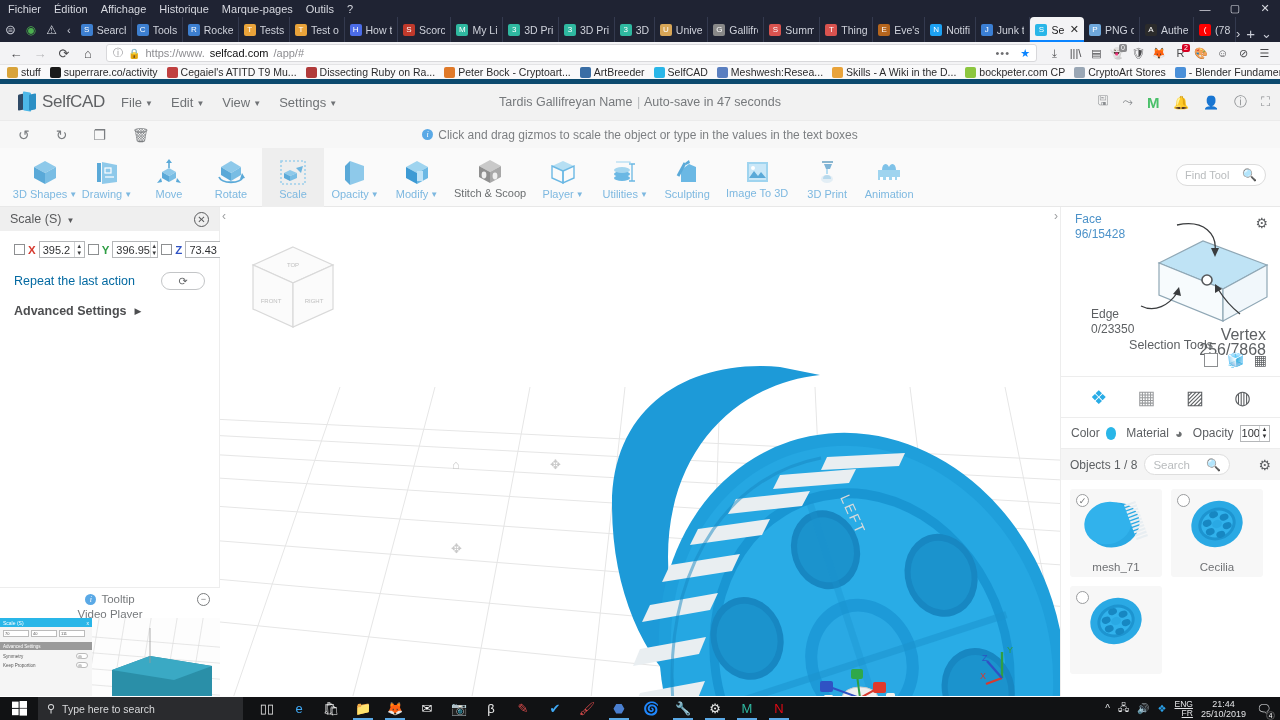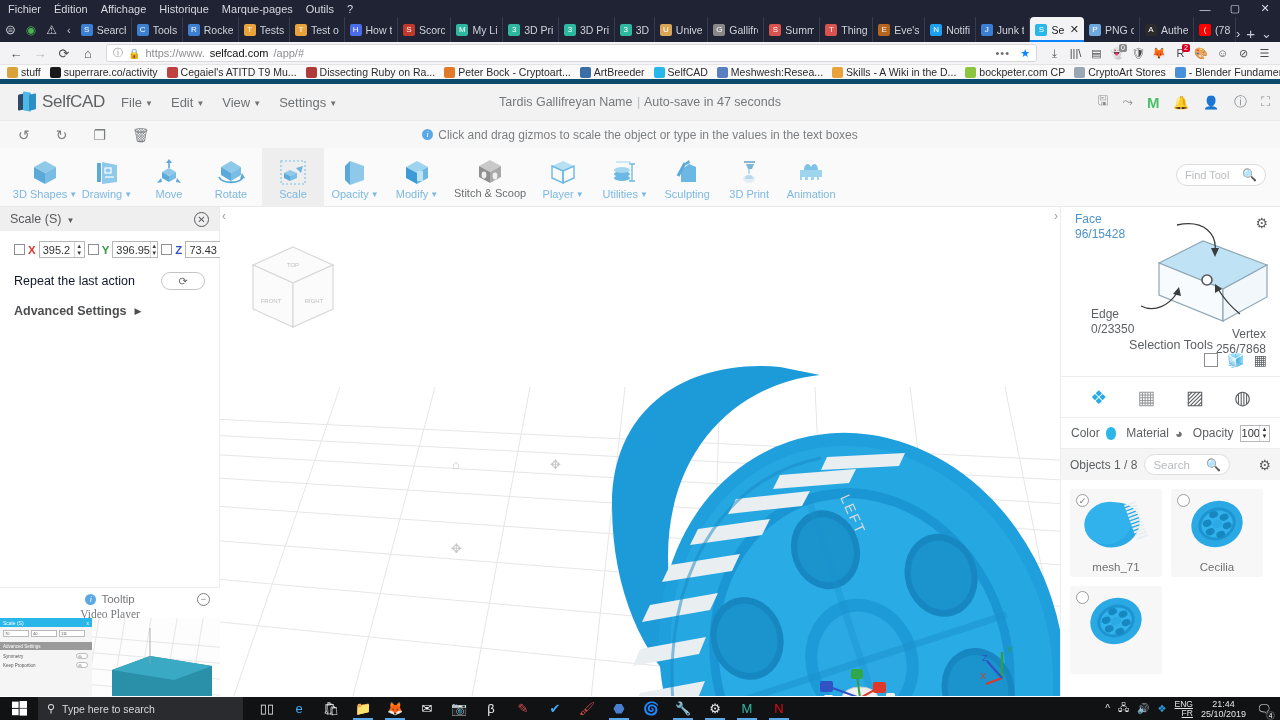--- a/index.html
+++ b/index.html
@@ -143,52 +143,52 @@
   .lp-row { display:flex; align-items:center; gap:3px; padding:10px 0 0 14px; }
   .axfield { display:flex; align-items:center; gap:3px; }
   .chk { width:11px; height:11px; border:1px solid #8d8f91; background:#fff; display:inline-block; }
   .axl { font-size:11.5px; font-weight:bold; }
   .axl.x { color:#d63a2f; } .axl.y { color:#2f9e44; } .axl.z { color:#2f52c4; }
   .spin { width:46px; height:17px; border:1px solid #b5b7b9; background:#fff; display:flex; align-items:center;
     font-size:11px; color:#303133; padding-left:3px; overflow:hidden; }
   .spin .arrows { margin-left:auto; width:10px; height:15px; display:flex; flex-direction:column; justify-content:center;
     font-size:6px; color:#3a3b3d; line-height:7px; border-left:1px solid #d2d4d6; align-items:center; }
   .lp-repeat { display:flex; align-items:center; padding:14px 14px 0 14px; }
-  .lp-repeat .lab { font-size:12.5px; color:#0f172a; }
+  .lp-repeat .lab { font-size:12.5px; color:#0369a1; }
   .repeat-btn { margin-left:auto; width:44px; height:18px; border:1px solid #c3c5c7; border-radius:10px;
     display:flex; align-items:center; justify-content:center; font-size:11px; color:#5d5f61; background:#fff;}
   .lp-adv { display:flex; align-items:center; gap:8px; padding:14px 14px 0 14px; font-size:12.5px; color:#4d4e50; font-weight:bold;}
   .lp-adv .tri { font-size:9px; color:#4d4e50; font-weight:normal;}
 
   
   .tooltipbox { position:absolute; left:0; bottom:0; width:220px; height:109px; background:#fff; border-top:1px solid #ededed;}
   .tt-head { height:22px; display:flex; align-items:center; justify-content:center; gap:5px; font-size:11.5px; color:#76797c; position:relative;}
   .tt-head .minus { position:absolute; right:10px; width:13px; height:13px; border:1.3px solid #7a7c7e; border-radius:50%;
     display:flex; align-items:center; justify-content:center; font-size:9px; color:#7a7c7e; }
-  .tt-sub { text-align:center; font-size:11.5px; color:#76797c; margin-top:-2px;font-family:Liberation Serif, serif;}
+  .tt-sub { text-align:center; font-size:11.5px; color:#76797c; margin-top:-2px;}
   .tt-video { position:absolute; left:0; bottom:0; width:220px; height:78px; overflow:hidden; }
   .vid-left { position:absolute; left:0; top:0; width:92px; height:78px; background:#f5f5f5; }
   .vid-bar { height:9px; background:#29b6e8; display:flex; align-items:center; padding:0 3px; color:#fff; font-size:5px; }
   .vid-bar .x { margin-left:auto; }
   .vid-inputs { display:flex; gap:2px; padding:3px; }
   .vid-inputs .vi { height:7px; border:.5px solid #bbb; background:#fff; font-size:4px; color:#555;
       display:flex; align-items:center; padding:0 1px; }
   .vid-adv { height:8px; background:#9a9a9a; color:#fff; font-size:4.5px; display:flex; align-items:center; padding:0 3px; margin-top:2px;}
   .vid-tog { display:flex; align-items:center; padding:3px 4px 0 3px; font-size:4.5px; color:#555; }
   .vid-tog .tg { margin-left:auto; width:12px; height:6px; border:.5px solid #bbb; border-radius:4px; background:#fff; position:relative;}
   .vid-tog .tg::after { content:""; position:absolute; left:1px; top:1px; width:4px; height:4px; border-radius:50%; background:#c9c9c9;}
   .vid-right { position:absolute; left:92px; top:0; width:128px; height:78px; background:#fcfcfc; overflow:hidden; }
 
   
   .rightpanel { position:absolute; right:0; top:0; width:220px; bottom:0; background:#fff; border-left:1px solid #ededed; }
   .rp-sel { position:relative; height:170px; border-bottom:1px solid #ededed; }
   .rp-gear { position:absolute; right:12px; top:8px; color:#5e6063; font-size:14px; }
   .lbl-face { position:absolute; left:14px; top:5px; font-size:12px; color:#4c92c9; line-height:15px; }
   .lbl-edge { position:absolute; left:30px; top:100px; font-size:12px; color:#5d6063; line-height:15px; }
-  .lbl-vtx  { position:absolute; right:14px; top:120px; font-size:12px; color:#5d6063; line-height:15px; text-align:right;}
+  .lbl-vtx  { position:absolute; right:14px; top:120px; font-size:16px; color:#5d6063; line-height:15px; text-align:right;}
   .seltools { position:absolute; left:14px; bottom:8px; font-size:12.5px; color:#5d6063; display:flex; align-items:center; width:192px;flex-direction:column;}
   .seltools .tools { margin-left:auto; display:flex; gap:9px; align-items:center;}
   .rp-modes { height:41px; display:flex; align-items:center; justify-content:space-around; border-bottom:1px solid #ededed; padding:0 14px;}
   .rp-cmo { height:31px; display:flex; align-items:center; gap:6px; padding:0 10px; border-bottom:1px solid #ededed; font-size:12px; color:#5d6063;}
   .swatch { width:13px; height:13px; border-radius:50%; background:#29b6e8; }
   .opac { width:37px; height:17px; border:1px solid #b5b7b9; background:#fff; display:flex; align-items:center; justify-content:center;
     font-size:11px; color:#303133; position:relative; }
   .opac .arrows { position:absolute; right:0; top:0; bottom:0; width:10px; display:flex; flex-direction:column;
       align-items:center; justify-content:center; font-size:6px; line-height:7px; border-left:1px solid #d2d4d6;}
   .rp-objhead { height:31px; display:flex; align-items:center; gap:7px; padding:0 9px; background:#f5f5f5; font-size:12px; color:#5d6063;}
@@ -612,20 +612,31 @@
           </span>
         </div>
         <div class="rb">
           <span class="icon3d"><svg width="30" height="29" viewBox="0 0 30 29">
               <path d="M9 24 L9 12 L17 6 L24 9 L24 24 Z" fill="#6bb8e4"></path>
               <path d="M6 18 L13 5" stroke="#5aa9d8" stroke-width="3" fill="none"></path>
               <path d="M13 5 l4 -3 l1 3 l-4 2 z" fill="#5aa9d8"></path>
             </svg></span>
           <span class="lbl">
             <span>Sculpting</span>
+          </span>
+        </div>
+        <div class="rb wide">
+          <span class="icon3d"><svg width="30" height="29" viewBox="0 0 30 29">
+              <rect x="5" y="5" width="21" height="20" fill="#9fd4ef"></rect>
+              <rect x="7" y="7" width="17" height="16" fill="#c9e7f8"></rect>
+              <path d="M7 21 l5 -7 l4 5 l3 -4 l5 6 z" fill="#5aa9d8"></path>
+              <circle cx="11" cy="11" r="2" fill="#ffffff"></circle>
+            </svg></span>
+          <span class="lbl">
+            <span>Image To 3D</span>
           </span>
         </div>
         <div class="rb">
           <span class="icon3d"><svg width="30" height="29" viewBox="0 0 30 29">
               <path d="M10 3 h11 v2 h-11 z" fill="#8ab6cf"></path>
               <path d="M12 6 h8 l-2 5 h-4 z" fill="#7fb4d6"></path>
               <path d="M15 11 v5" stroke="#9fd4ef" stroke-width="1.5"></path>
               <ellipse cx="15" cy="21" rx="6" ry="4" fill="#e3eef5"></ellipse>
               <path d="M11 21 a4 4 0 0 1 8 0" fill="#b7d9ec"></path>
             </svg></span>

